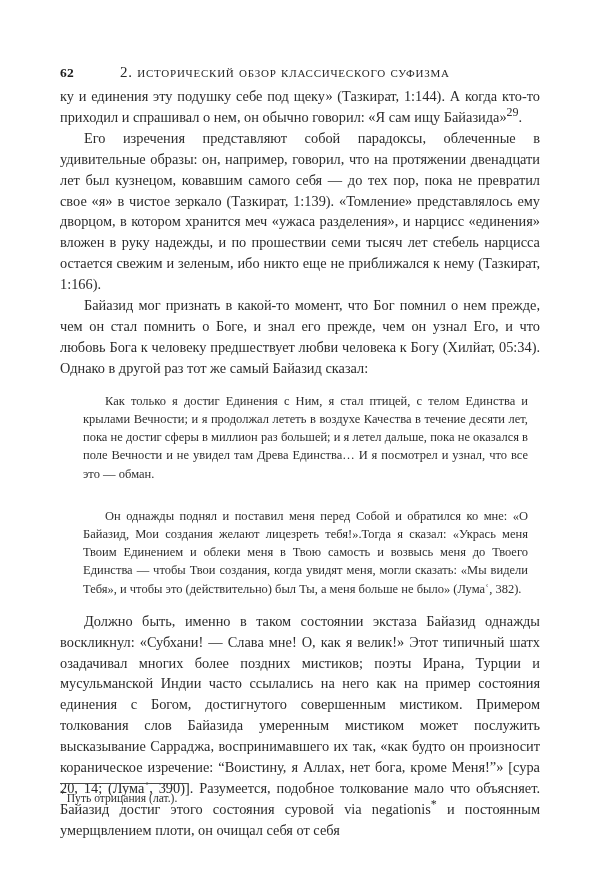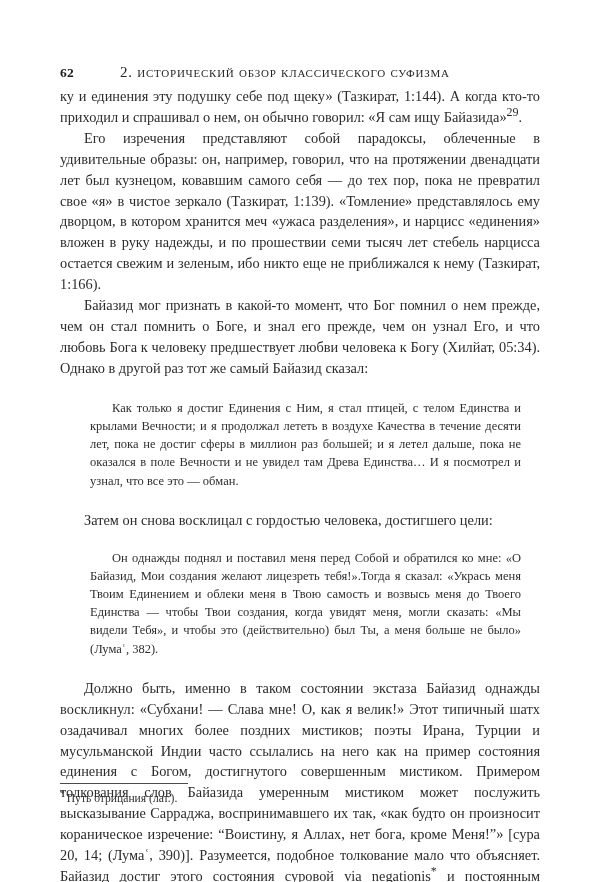--- a/index.html
+++ b/index.html
@@ -74,21 +74,21 @@
 
   blockquote.quote {
     margin: 0;
     padding: 0;
     font-size: 12.5px;
     line-height: 18.2px;
     text-align: justify;
     color: #2f2f2f;
   }
   blockquote.quote p {
-    margin: 7px;
+    margin: 0;
     text-indent: 22px;
     padding-left: 23px;
     padding-right: 12px;
   }
 
   .gap-sm { height: 11px; }
   .gap-md { height: 13px; }
 
   .ital { }
 
@@ -143,21 +143,20 @@
     <p class="body">Байазид мог признать в какой-то момент, что Бог помнил о нем прежде, чем он стал помнить о Боге, и знал его прежде, чем он узнал Его, и что любовь Бога к человеку предшествует любви человека к Богу (Хилйат, 05:34). Однако в другой раз тот же самый Байазид сказал:</p>
 
     <div class="gap-md"></div>
 
     <blockquote class="quote">
       <p>Как только я достиг Единения с Ним, я стал птицей, с телом Единства и крылами Вечности; и я продолжал лететь в воздухе Качества в течение десяти лет, пока не достиг сферы в миллион раз большей; и я летел дальше, пока не оказался в поле Вечности и не увидел там Древа Единства… И я посмотрел и узнал, что все это — обман.</p>
     </blockquote>
 
     <div class="gap-md"></div>
 
-    <p class="body">Затем он снова восклицал с гордостью человека, достигшего цели:</p>
 
     <div class="gap-sm"></div>
 
     <blockquote class="quote">
       <p>Он однажды поднял и поставил меня перед Собой и обратился ко мне: «О Байазид, Мои создания желают лицезреть тебя!».Тогда я сказал: «Укрась меня Твоим Единением и облеки меня в Твою самость и возвысь меня до Твоего Единства — чтобы Твои создания, когда увидят меня, могли сказать: «Мы видели Тебя», и чтобы это (действительно) был Ты, а меня больше не было» (Лумаʿ, 382).</p>
     </blockquote>
 
     <div class="gap-md"></div>
 
     <p class="body"><span>Должно быть, именно в таком состоянии экстаза Байазид однажды воскликнул: «</span><span class="ital">Субхани!</span><span> — Слава мне! О, как я велик!» Этот типичный </span><span class="ital">шатх</span><span> озадачивал многих более поздних мистиков; поэты Ирана, Турции и мусульманской Индии часто ссылались на него как на пример состояния единения с Богом, достигнутого совершенным мистиком. Примером толкования слов Байазида умеренным мистиком может послужить высказывание Сарраджа, воспринимавшего их так, «как будто он произносит кораническое изречение: “Воистину, я Аллах, нет бога, кроме Меня!”» [сура 20, 14; (Лумаʿ, 390)]. Разумеется, подобное толкование мало что объясняет. Байазид достиг этого состояния суровой </span><span class="ital">via negationis</span><sup class="fn">*</sup><span> и постоянным умерщвлением плоти, он очищал себя от себя</span></p>

